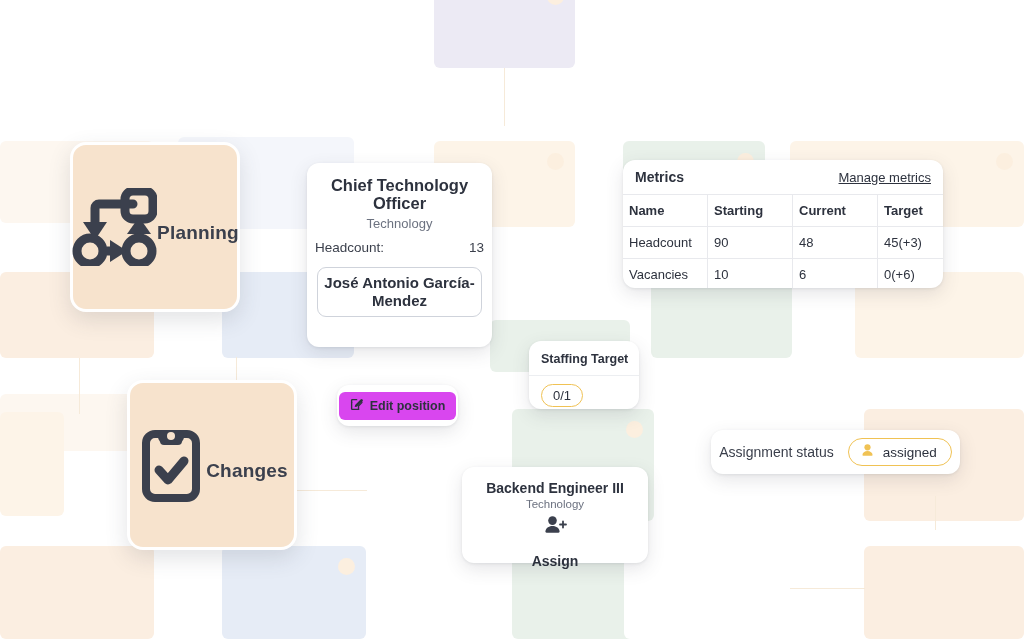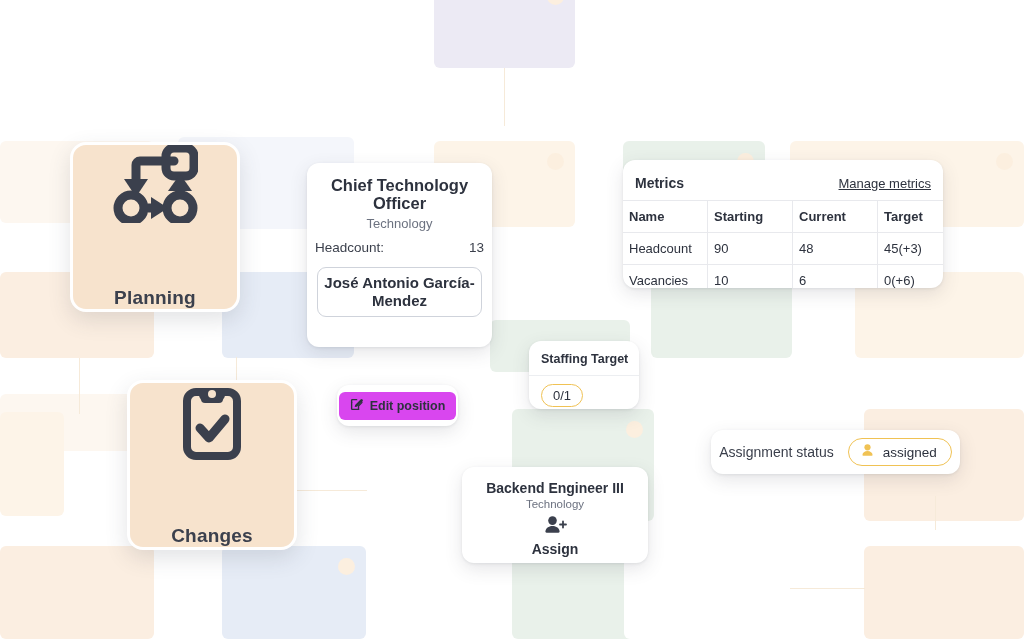--- a/index.html
+++ b/index.html
@@ -18,41 +18,41 @@
   .bg-line{position:absolute;background:#f6ead9;}
 
   
   .card{position:absolute;background:#ffffff;border-radius:12px;
         box-shadow:0 6px 18px rgba(60,64,80,.13), 0 1px 3px rgba(60,64,80,.10);
         z-index:5;}
 
   
   .tile{position:absolute;background:#f7e3cd;border-radius:16px;
         box-shadow:0 8px 22px rgba(60,64,80,.15);
-        display:flex;flex-direction:column;align-items:center;justify-content:space-between;
+        display:flex;align-items:center;justify-content:center;
         z-index:6;border:3px solid #ffffff;}
   .tile .tile-label{margin-top:12px;font-size:19px;font-weight:600;color:#3b404d;letter-spacing:.2px;}
   .tile svg{display:block;}
 
   
   #cto-card{left:307px;top:163px;width:185px;height:184px;padding:0;}
   .pos-title{font-size:16.5px;font-weight:700;line-height:1.12;text-align:center;
              color:#2d323e;padding:13px 10px 0 10px;}
   .pos-dept{font-size:13px;text-align:center;color:#6c7280;margin-top:3px;font-weight:400;}
   .metric-row{display:flex;justify-content:space-between;align-items:center;
               font-size:13.5px;padding:1px 8px;color:#3a3f4b;line-height:1.35;}
   .metric-row.hl{background:#2eb34a;color:#ffffff;font-weight:400;}
   .person-box{margin:9px 10px 10px 10px;border:1.4px solid #cfd3db;border-radius:9px;
               text-align:center;font-size:15px;font-weight:700;color:#2d323e;
               padding:6px 4px;line-height:1.18;}
 
   
   #metrics-card{left:623px;top:160px;width:320px;height:128px;overflow:hidden;}
   .metrics-head{display:flex;align-items:center;justify-content:space-between;
-                padding:15px 12px 9px 12px;}
+                padding:9px 12px 9px 12px;}
   .metrics-title{font-size:14px;font-weight:700;color:#2d323e;}
   .metrics-link{font-size:13px;color:#2d323e;text-decoration:underline;cursor:pointer;}
   table.metrics{border-collapse:collapse;width:100%;font-size:13px;}
   table.metrics th,table.metrics td{
     text-align:left;padding:8px 0 8px 6px;border-top:1px solid #e8e9ed;border-right:1px solid #e8e9ed;
     color:#2d323e;font-weight:400;}
   table.metrics th{font-weight:700;}
   table.metrics th:last-child,table.metrics td:last-child{border-right:none;}
   .c-name{width:78px;} .c-start{width:78px;} .c-cur{width:78px;}
 
@@ -74,21 +74,21 @@
                       display:flex;align-items:center;justify-content:center;gap:14px;}
   .as-label{font-size:14px;color:#3a3f4b;}
   .as-pill{display:flex;align-items:center;gap:8px;border:1.6px solid #f0c254;border-radius:999px;
            padding:4px 14px 4px 11px;font-size:13.5px;color:#2d323e;background:#fff;}
 
   
   #vacancy-card{left:462px;top:467px;width:186px;height:96px;}
   .vac-title{font-size:14px;font-weight:700;text-align:center;color:#2d323e;padding-top:13px;}
   .vac-dept{font-size:11.5px;text-align:center;color:#6c7280;margin-top:2px;}
   .vac-assign{display:flex;flex-direction:column;align-items:center;margin-top:5px;cursor:pointer;}
-  .vac-assign-label{font-size:14px;font-weight:700;color:#2d323e;margin-top:2px;}
+  .vac-assign-label{font-size:14px;font-weight:700;color:#2d323e;margin-top:14px;}
 </style>
 </head>
 <body>
 
 <div id="stage">
 
   <div class="bg-layer" id="bg-layer">
       <div class="bg-block" style="left: 434px; top: -24px; width: 141px; height: 92px; background: rgb(236, 234, 244);"></div>
       <div class="bg-dot" style="left: 547px; top: -12px; width: 17px; height: 17px;"></div>
       <div class="bg-block" style="left: 0px; top: 141px; width: 154px; height: 82px; background: rgb(253, 247, 240);"></div>

